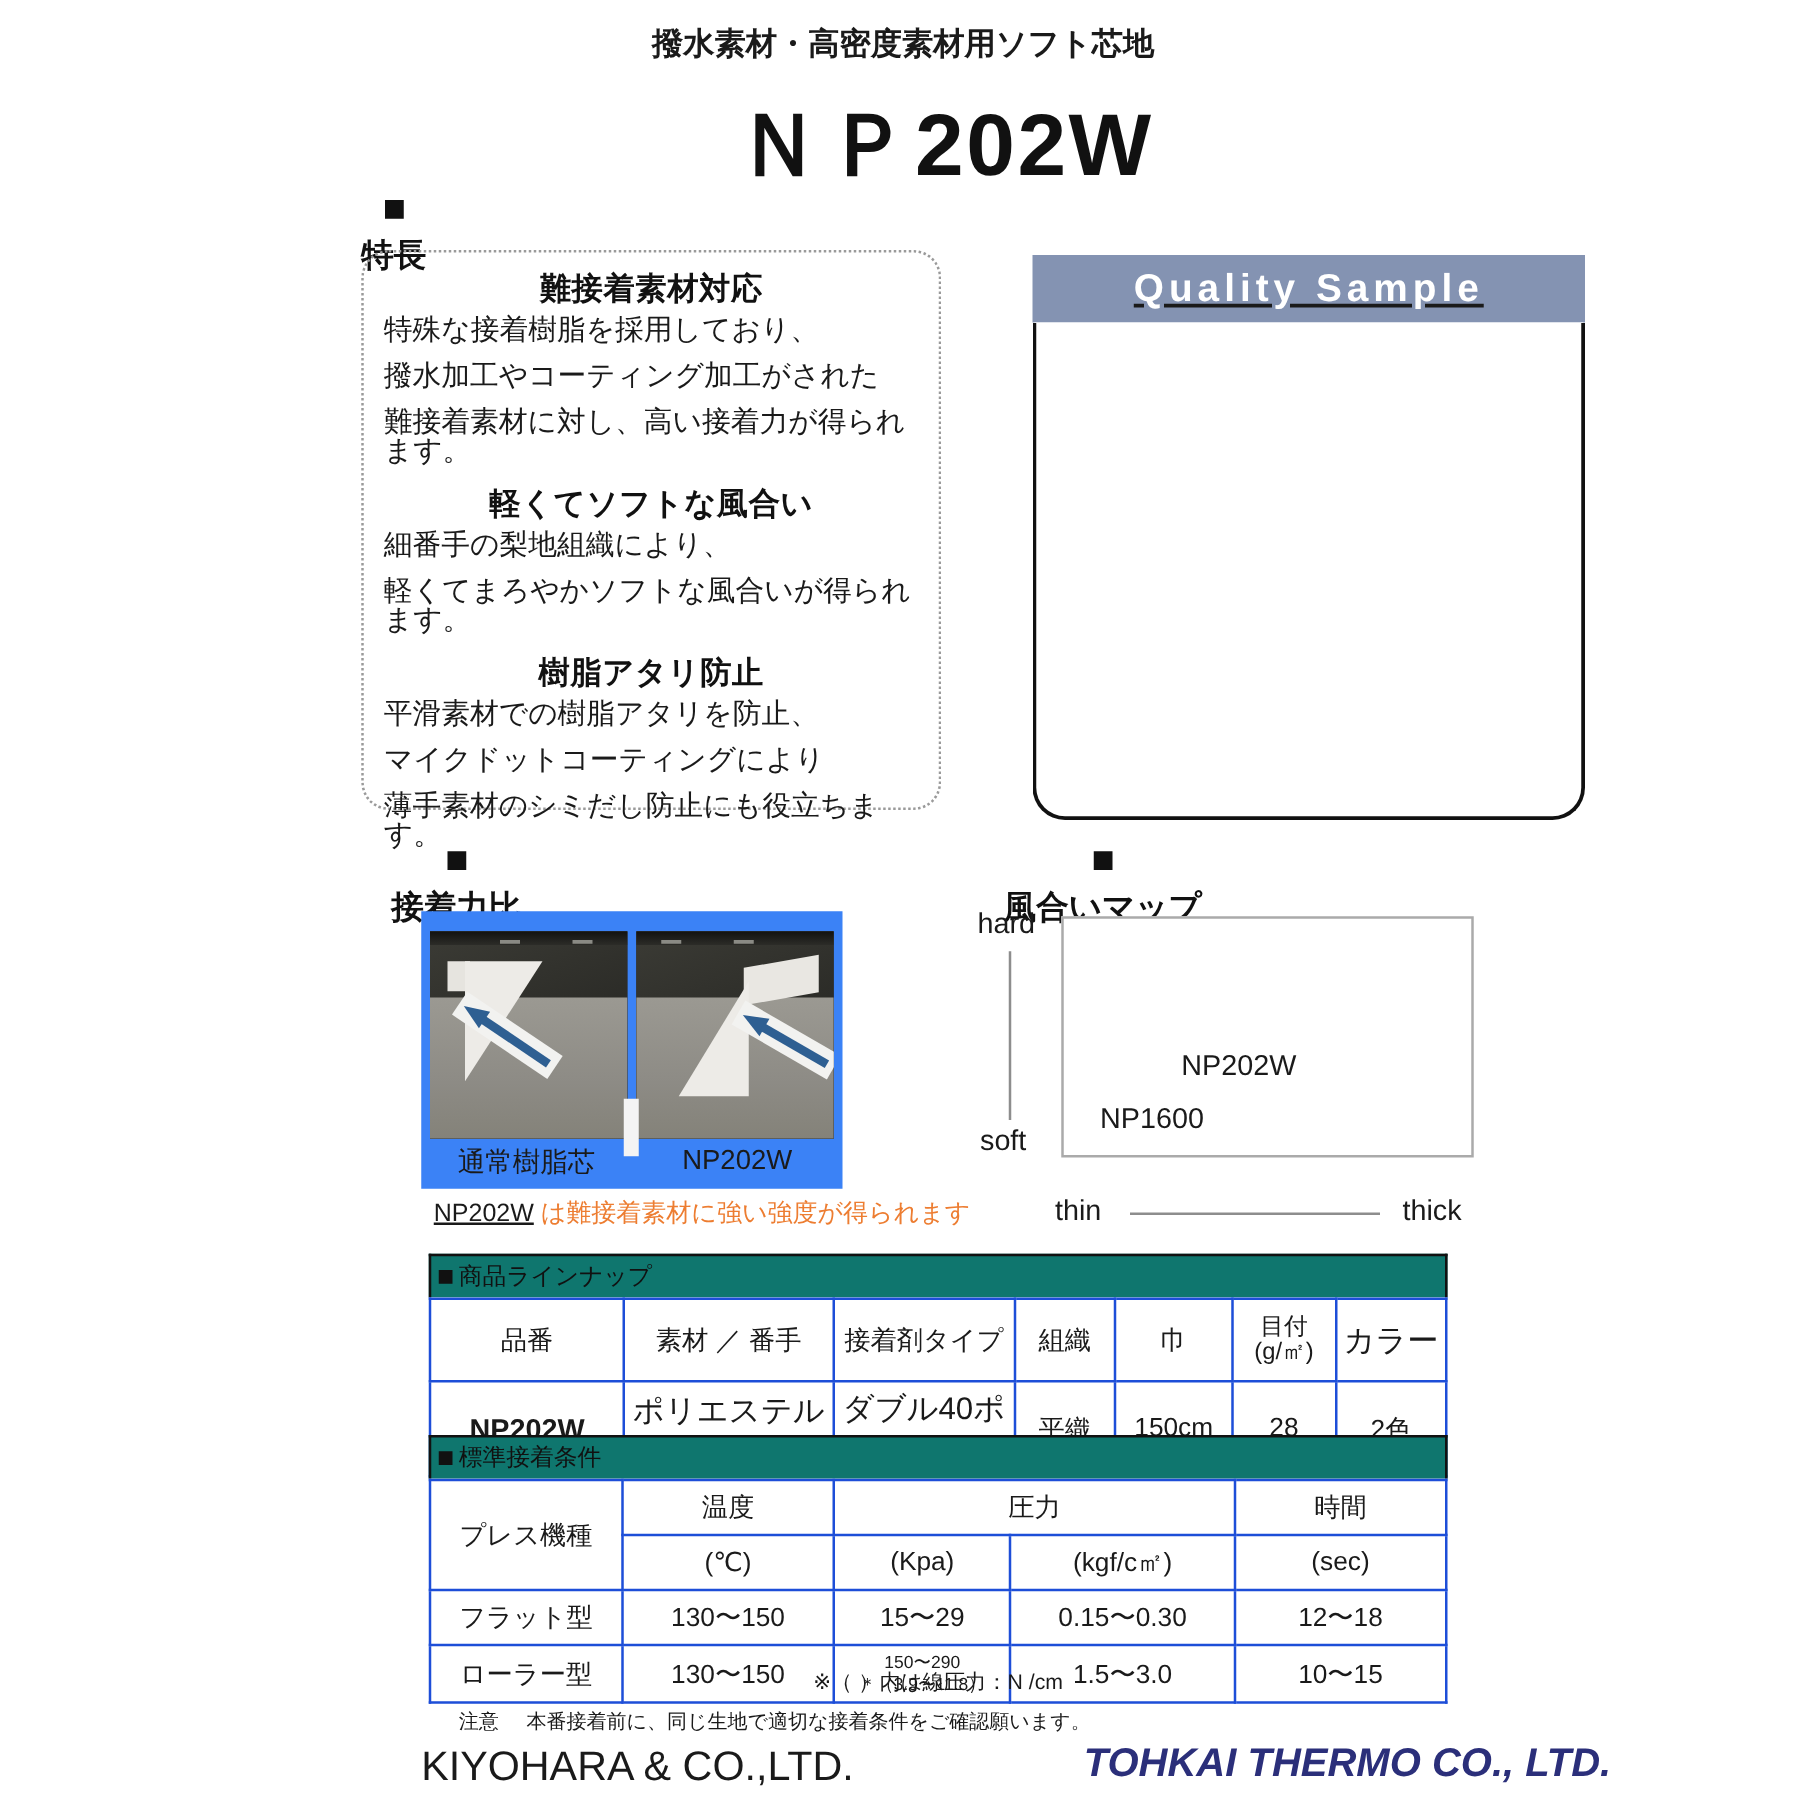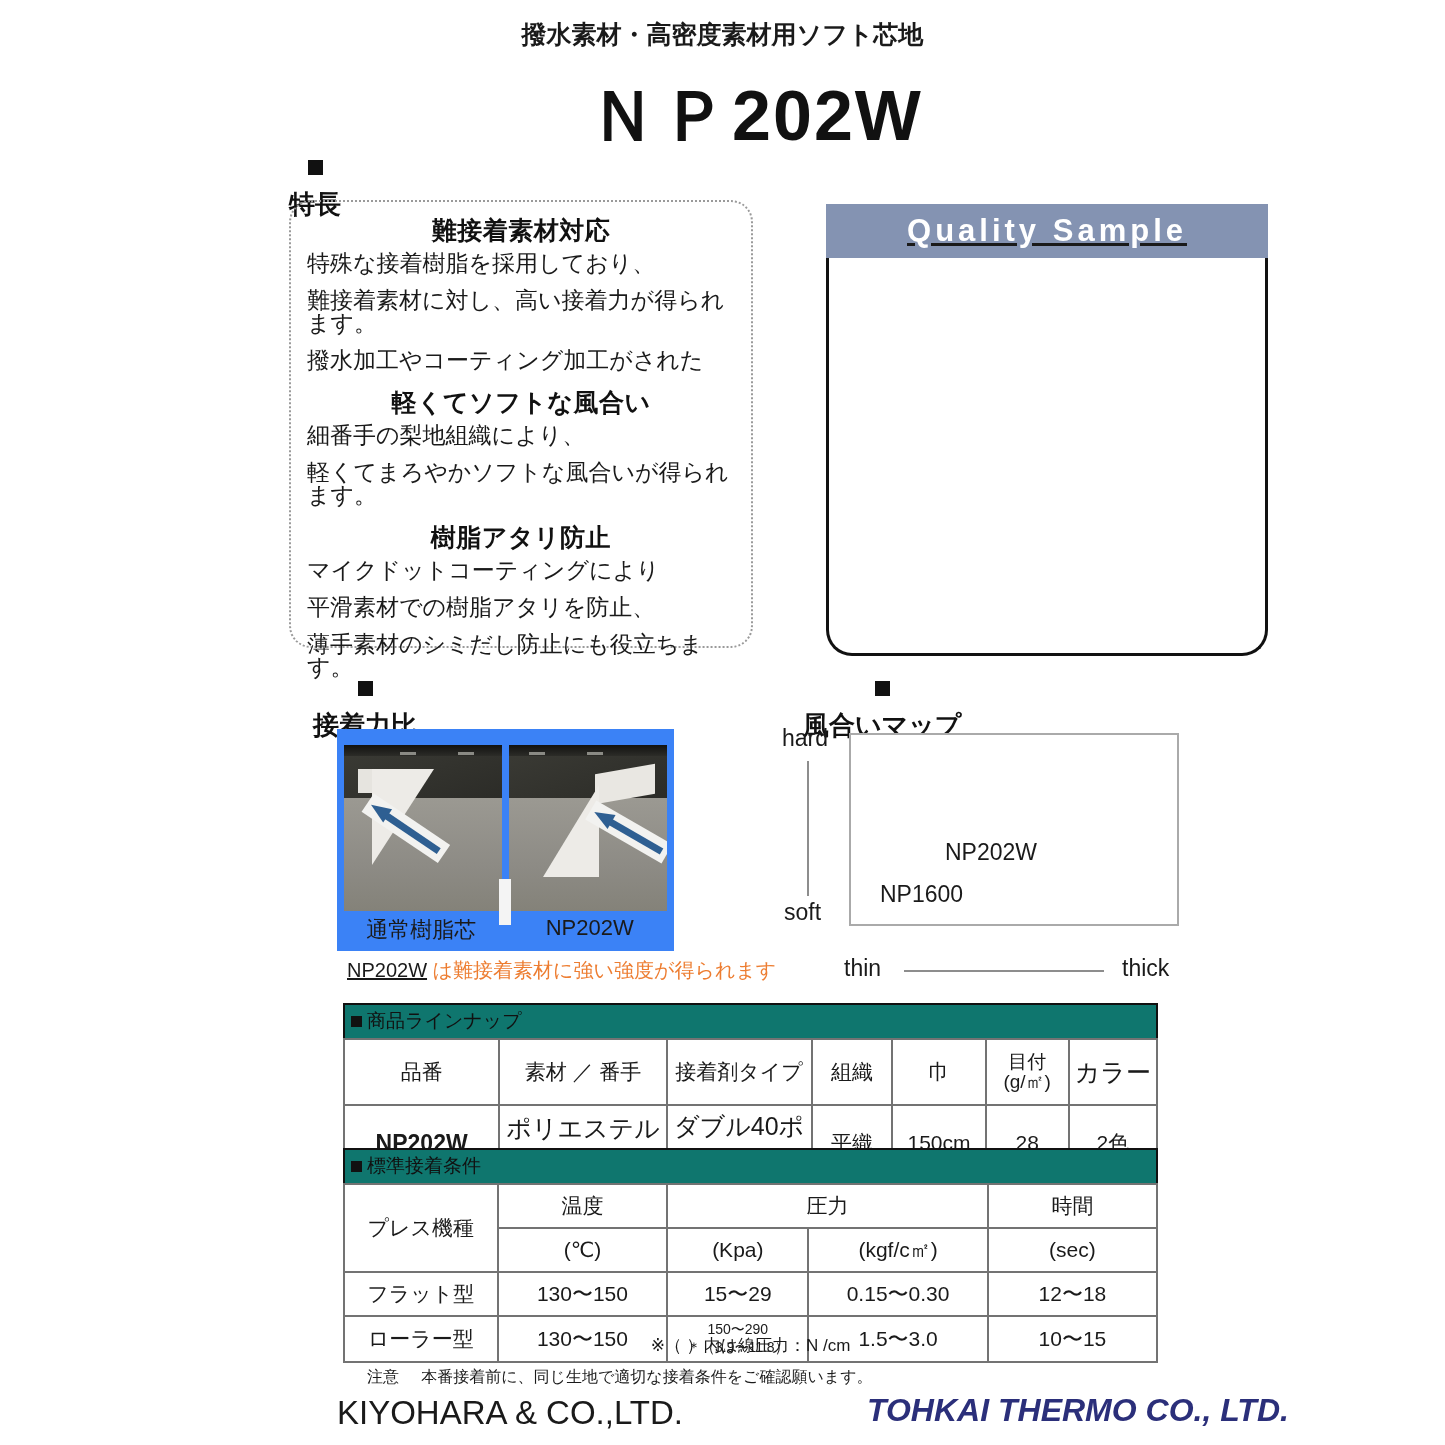--- a/index.html
+++ b/index.html
@@ -130,21 +130,21 @@
 
   
   .tbl-title{
     box-sizing:border-box;background:#0f766e;border:2px solid #111;border-bottom:none;
     font-size:19px;color:#111;padding:3px 6px 4px 6px;font-weight:500;
   }
   .tbl-title .sqs{display:inline-block;width:11px;height:11px;background:#111;
     margin-right:5px;vertical-align:baseline;}
   table{border-collapse:collapse;width:100%;background:#fff;}
   table td{
-    border:2px solid #737373;text-align:center;color:#1a1a1a;
+    border:2px solid #1d4ed8;text-align:center;color:#1a1a1a;
     font-size:21px;padding:4px 2px;
   }
   .lineup-wrap{position:absolute;left:343px;top:1003px;width:815px;}
   .lineup-wrap td{height:38px;}
   .lineup-wrap tr.head td{height:56px;}
   .lineup-wrap td.pn{font-weight:bold;font-size:23px;}
   .lineup-wrap td.small{font-size:25px;}
   .mk{font-size:19px;line-height:1.05;}
 
   .cond-wrap{position:absolute;left:343px;top:1148px;width:815px;}
@@ -175,28 +175,28 @@
   <div class="maintitle">ＮＰ202W</div>
 
   <div class="sec-head" style="left:289px;top:160px;">
     <span class="sq"></span>
     <span>特長</span>
   </div>
 
   <div class="feat-box">
     <div class="feat-h">難接着素材対応</div>
     <div class="feat-l">特殊な接着樹脂を採用しており、</div>
+    <div class="feat-l">撥水加工やコーティング加工がされた</div>
     <div class="feat-l">難接着素材に対し、高い接着力が得られます。</div>
-    <div class="feat-l">撥水加工やコーティング加工がされた</div>
     <div class="feat-h h2">軽くてソフトな風合い</div>
     <div class="feat-l">細番手の梨地組織により、</div>
     <div class="feat-l">軽くてまろやかソフトな風合いが得られます。</div>
     <div class="feat-h h2">樹脂アタリ防止</div>
+    <div class="feat-l">平滑素材での樹脂アタリを防止、</div>
     <div class="feat-l">マイクドットコーティングにより</div>
-    <div class="feat-l">平滑素材での樹脂アタリを防止、</div>
     <div class="feat-l">薄手素材のシミだし防止にも役立ちます。</div>
   </div>
 
   <div class="qs-wrap">
     <div class="qs-head">
       <span>Quality  Sample</span>
     </div>
     <div class="qs-body"></div>
   </div>
 

